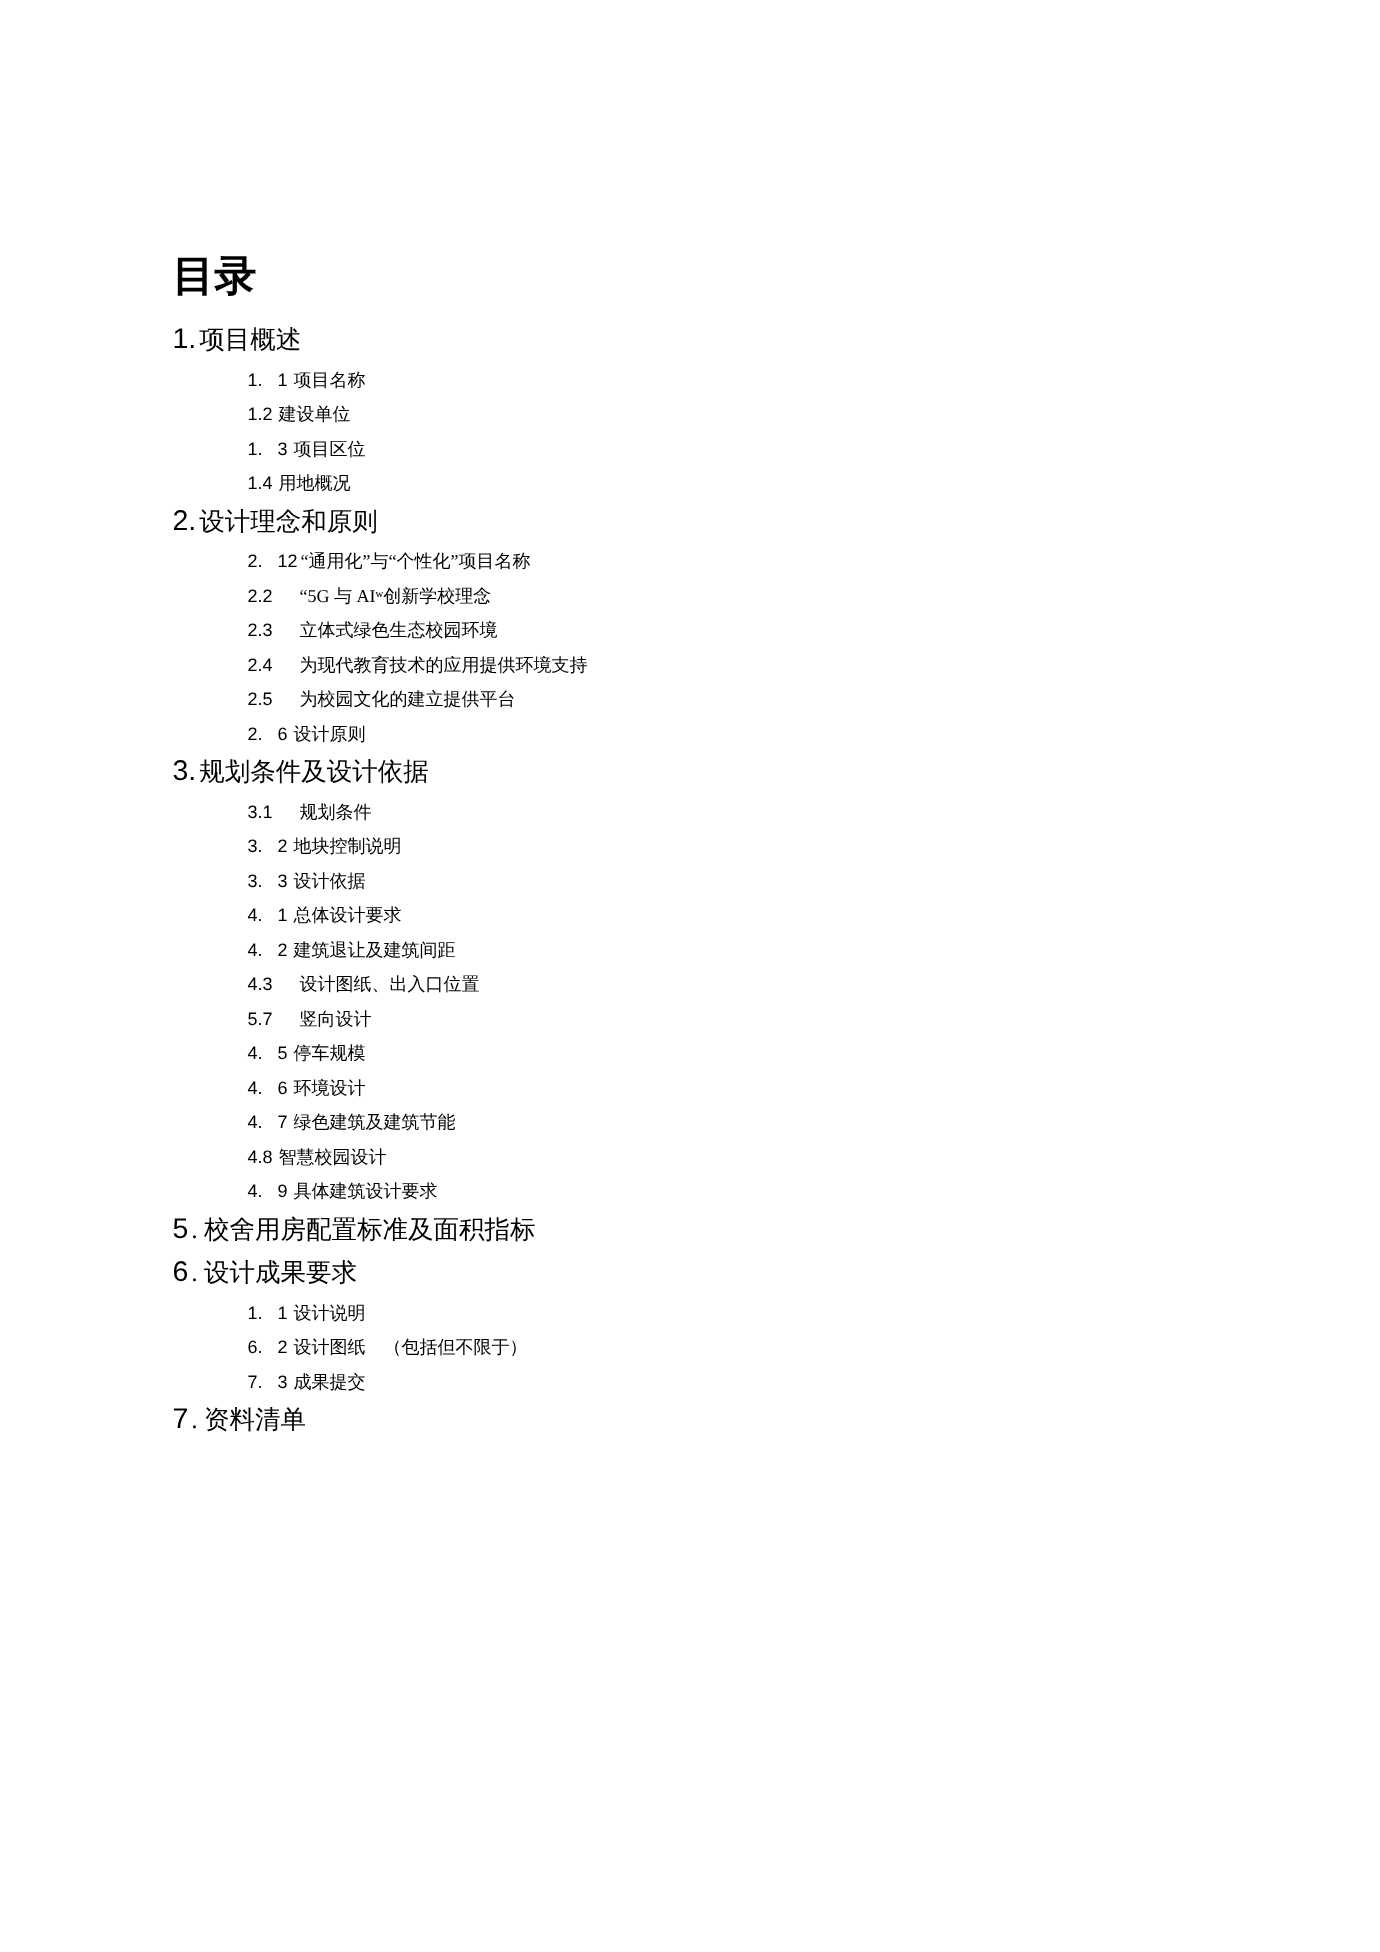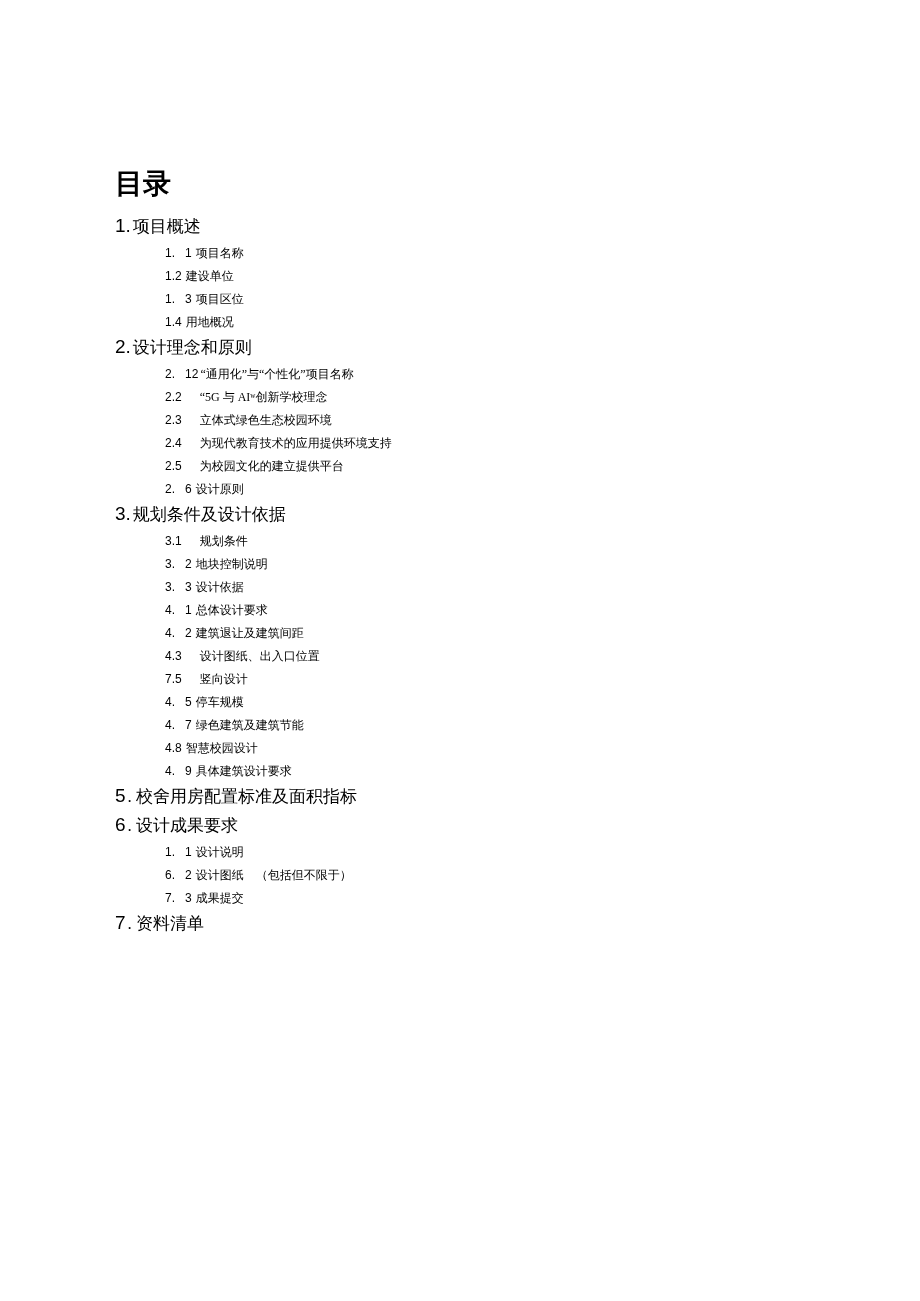--- a/index.html
+++ b/index.html
@@ -74,22 +74,23 @@
     <div class="level2 nogap"><span class="num">2.4</span><span class="txt-indent">为现代教育技术的应用提供环境支持</span></div>
     <div class="level2 nogap"><span class="num">2.5</span><span class="txt-indent">为校园文化的建立提供平台</span></div>
     <div class="level2 gap"><span class="num">2.</span><span class="num num2">6</span><span class="txt-close">设计原则</span></div>
     <div class="level1"><span class="num">3.</span><span class="txt">规划条件及设计依据</span></div>
     <div class="level2 nogap"><span class="num">3.1</span><span class="txt-indent">规划条件</span></div>
     <div class="level2 gap"><span class="num">3.</span><span class="num num2">2</span><span class="txt-close">地块控制说明</span></div>
     <div class="level2 gap"><span class="num">3.</span><span class="num num2">3</span><span class="txt-close">设计依据</span></div>
     <div class="level2 gap"><span class="num">4.</span><span class="num num2">1</span><span class="txt-close">总体设计要求</span></div>
     <div class="level2 gap"><span class="num">4.</span><span class="num num2">2</span><span class="txt-close">建筑退让及建筑间距</span></div>
     <div class="level2 nogap"><span class="num">4.3</span><span class="txt-indent">设计图纸、出入口位置</span></div>
-    <div class="level2 nogap"><span class="num">7.5</span><span class="txt-indent">竖向设计</span></div>
+    <div class="level2 nogap"><span class="num">5.7</span><span class="txt-indent">竖向设计</span></div>
     <div class="level2 gap"><span class="num">4.</span><span class="num num2">5</span><span class="txt-close">停车规模</span></div>
+    <div class="level2 gap"><span class="num">4.</span><span class="num num2">6</span><span class="txt-close">环境设计</span></div>
     <div class="level2 gap"><span class="num">4.</span><span class="num num2">7</span><span class="txt-close">绿色建筑及建筑节能</span></div>
     <div class="level2 nogap"><span class="num">4.8</span><span class="txt-close">智慧校园设计</span></div>
     <div class="level2 gap"><span class="num">4.</span><span class="num num2">9</span><span class="txt-close">具体建筑设计要求</span></div>
     <div class="level1"><span class="num">5</span><span class="txt">. 校舍用房配置标准及面积指标</span></div>
     <div class="level1"><span class="num">6</span><span class="txt">. 设计成果要求</span></div>
     <div class="level2 gap"><span class="num">1.</span><span class="num num2">1</span><span class="txt-close">设计说明</span></div>
     <div class="level2 gap"><span class="num">6.</span><span class="num num2">2</span><span class="txt-close">设计图纸　（包括但不限于）</span></div>
     <div class="level2 gap"><span class="num">7.</span><span class="num num2">3</span><span class="txt-close">成果提交</span></div>
     <div class="level1"><span class="num">7</span><span class="txt">. 资料清单</span></div>
   </div>

